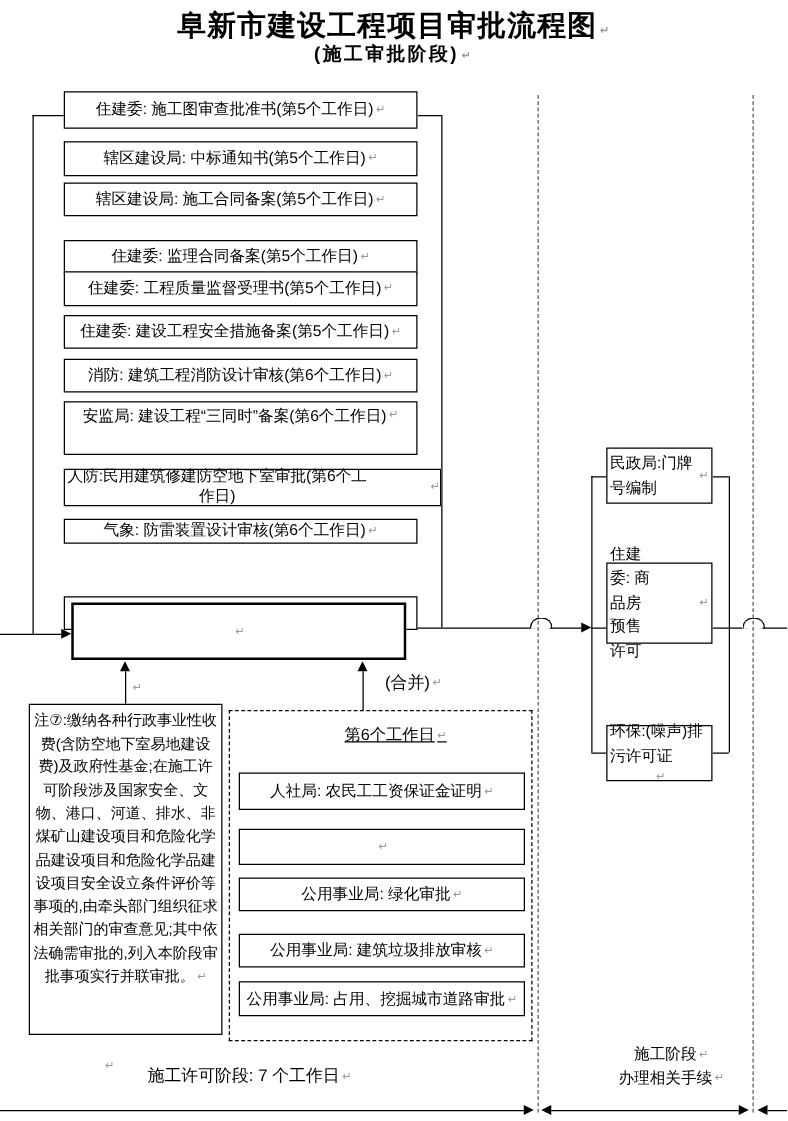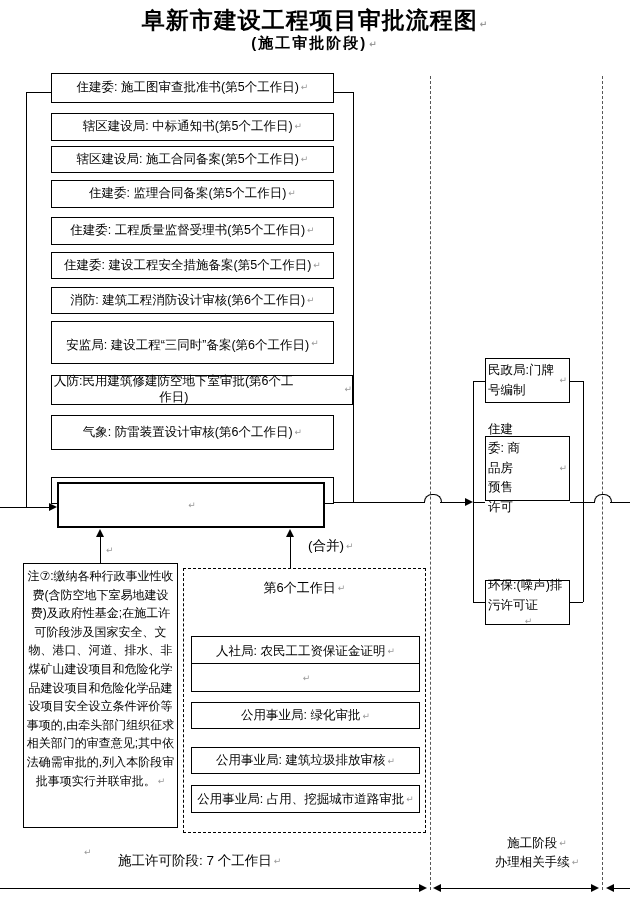--- a/index.html
+++ b/index.html
@@ -17,21 +17,21 @@
   .ar-u{position:absolute;width:0;height:0;border-left:4px solid transparent;
         border-right:4px solid transparent;border-bottom:8px solid #000;}
   .lbox{position:absolute;left:51px;width:283px;border:1px solid #000;box-sizing:border-box;
         display:flex;align-items:center;justify-content:center;font-size:12.5px;
         background:#fff;text-align:center;line-height:1.25;}
   .permit{position:absolute;left:57px;top:482px;width:268px;height:46px;border:2px solid #000;
         box-sizing:border-box;display:flex;align-items:center;justify-content:center;
         font-size:12.5px;background:#fff;text-align:center;line-height:1.65;padding:0 4px;}
   .mframe{position:absolute;left:183px;top:568px;width:243px;height:265px;
         border:1px dashed #000;box-sizing:border-box;background:#fff;}
-  .mhead{position:absolute;left:0;top:10px;width:100%;text-align:center;font-size:13px;}
+  .mhead{position:absolute;left:12px;top:10px;width:100%;text-align:center;font-size:13px;text-decoration:underline;}
   .mbox{position:absolute;left:7px;width:229px;border:1px solid #000;box-sizing:border-box;
         display:flex;align-items:center;justify-content:center;font-size:12.5px;
         background:#fff;text-align:center;}
   .rbox{position:absolute;left:485px;width:85px;border:1px solid #000;box-sizing:border-box;
         display:flex;align-items:center;justify-content:center;font-size:12.5px;
         background:#fff;text-align:left;line-height:1.55;padding:2px;}
   .note{position:absolute;left:23px;top:563px;width:155px;height:265px;border:1px solid #000;
         box-sizing:border-box;font-size:12px;line-height:18.6px;text-align:center;
         padding:3px 2px;background:#fff;overflow:hidden;}
   .pm{color:#999;font-size:9px;margin-left:2px;vertical-align:1px;}
@@ -96,45 +96,45 @@
       <span class="pm">↵</span>
     </div>
   <div class="lbox" style="top:113px;height:28px;">
       <span>辖区建设局: 中标通知书(第5个工作日)</span>
       <span class="pm">↵</span>
     </div>
   <div class="lbox" style="top:146px;height:27px;">
       <span>辖区建设局: 施工合同备案(第5个工作日)</span>
       <span class="pm">↵</span>
     </div>
-  <div class="lbox" style="top:180px;height:28px;">
+  <div class="lbox" style="top:192px;height:28px;">
       <span>住建委: 监理合同备案(第5个工作日)</span>
       <span class="pm">↵</span>
     </div>
   <div class="lbox" style="top:217px;height:28px;">
       <span>住建委: 工程质量监督受理书(第5个工作日)</span>
       <span class="pm">↵</span>
     </div>
   <div class="lbox" style="top:252px;height:27px;">
       <span>住建委: 建设工程安全措施备案(第5个工作日)</span>
       <span class="pm">↵</span>
     </div>
   <div class="lbox" style="top:287px;height:27px;">
       <span>消防: 建筑工程消防设计审核(第6个工作日)</span>
       <span class="pm">↵</span>
     </div>
-  <div class="lbox" style="top:321px;height:43px;align-items:flex-start;padding-top:16px;">
+  <div class="lbox" style="top:321px;height:43px;align-items:flex-start;padding-top:4px;">
       <span>安监局: 建设工程“三同时”备案(第6个工作日)</span>
       <span class="pm">↵</span>
     </div>
   <div class="lbox" style="top:375px;height:30px;width:302px;gap:47px;">
       <span>人防:民用建筑修建防空地下室审批(第6个工作日)</span>
       <span class="pm">↵</span>
     </div>
-  <div class="lbox" style="top:415px;height:35px;justify-content:center;">
+  <div class="lbox" style="top:415px;height:20px;justify-content:center;">
       <span>气象: 防雷装置设计审核(第6个工作日)</span>
       <span class="pm">↵</span>
     </div>
   <div class="lbox" style="top:446px;height:27px;margin-top:31px;">
       <span>财政局: 政府投资项目预算评审(第6个工作日)</span>
       <span class="pm">↵</span>
     </div>
 
   <div class="permit">
       <span class="pm">↵</span>
@@ -142,21 +142,21 @@
 
   <div class="lbl" style="left:104px;top:542px;"><span class="pm">↵</span></div>
   <div class="lbl" style="left:82px;top:844px;"><span class="pm">↵</span></div>
 
   <div class="lbl" style="left:308px;top:537px;font-size:13.5px;"><span>(合并)</span><span class="pm">↵</span></div>
 
   <div class="note"><span>注⑦:缴纳各种行政事业性收费(含防空地下室易地建设费)及政府性基金;在施工许可阶段涉及国家安全、文物、港口、河道、排水、非煤矿山建设项目和危险化学品建设项目和危险化学品建设项目安全设立条件评价等事项的,由牵头部门组织征求相关部门的审查意见;其中依法确需审批的,列入本阶段审批事项实行并联审批。</span><span class="pm">↵</span></div>
 
   <div class="mframe">
     <div class="mhead"><span>第6个工作日</span><span class="pm">↵</span></div>
-    <div class="mbox" style="top:49px;height:30px;margin-top:18px;">
+    <div class="mbox" style="top:49px;height:30px;">
         <span>人社局: 农民工工资保证金证明</span>
         <span class="pm">↵</span>
       </div>
     <div class="mbox" style="top:94px;height:29px;">
         <span class="pm">↵</span>
       </div>
     <div class="mbox" style="top:133px;height:27px;">
         <span>公用事业局: 绿化审批</span>
         <span class="pm">↵</span>
       </div>
@@ -167,21 +167,21 @@
     <div class="mbox" style="top:216px;height:28px;">
         <span>公用事业局: 占用、挖掘城市道路审批</span>
         <span class="pm">↵</span>
       </div>
   </div>
 
   <div class="rbox" style="top:358px;height:45px;">
       <span>民政局:门牌号编制</span>
       <span class="pm">↵</span>
     </div>
-  <div class="rbox" style="top:436px;height:65px;gap:32px;">
+  <div class="rbox" style="top:450px;height:65px;gap:32px;">
       <span>住建委: 商品房预售许可</span>
       <span class="pm">↵</span>
     </div>
   <div class="rbox" style="top:580px;height:45px;flex-direction:column;">
       <span>环保:(噪声)排污许可证</span>
       <span class="pm">↵</span>
     </div>
 
   <div class="lbl" style="left:118px;top:852px;font-size:13.5px;"><span>施工许可阶段: 7 个工作日</span><span class="pm">↵</span></div>
   <div class="lbl" style="left:487px;top:834px;width:100px;text-align:center;font-size:12.5px;line-height:1.5;">

